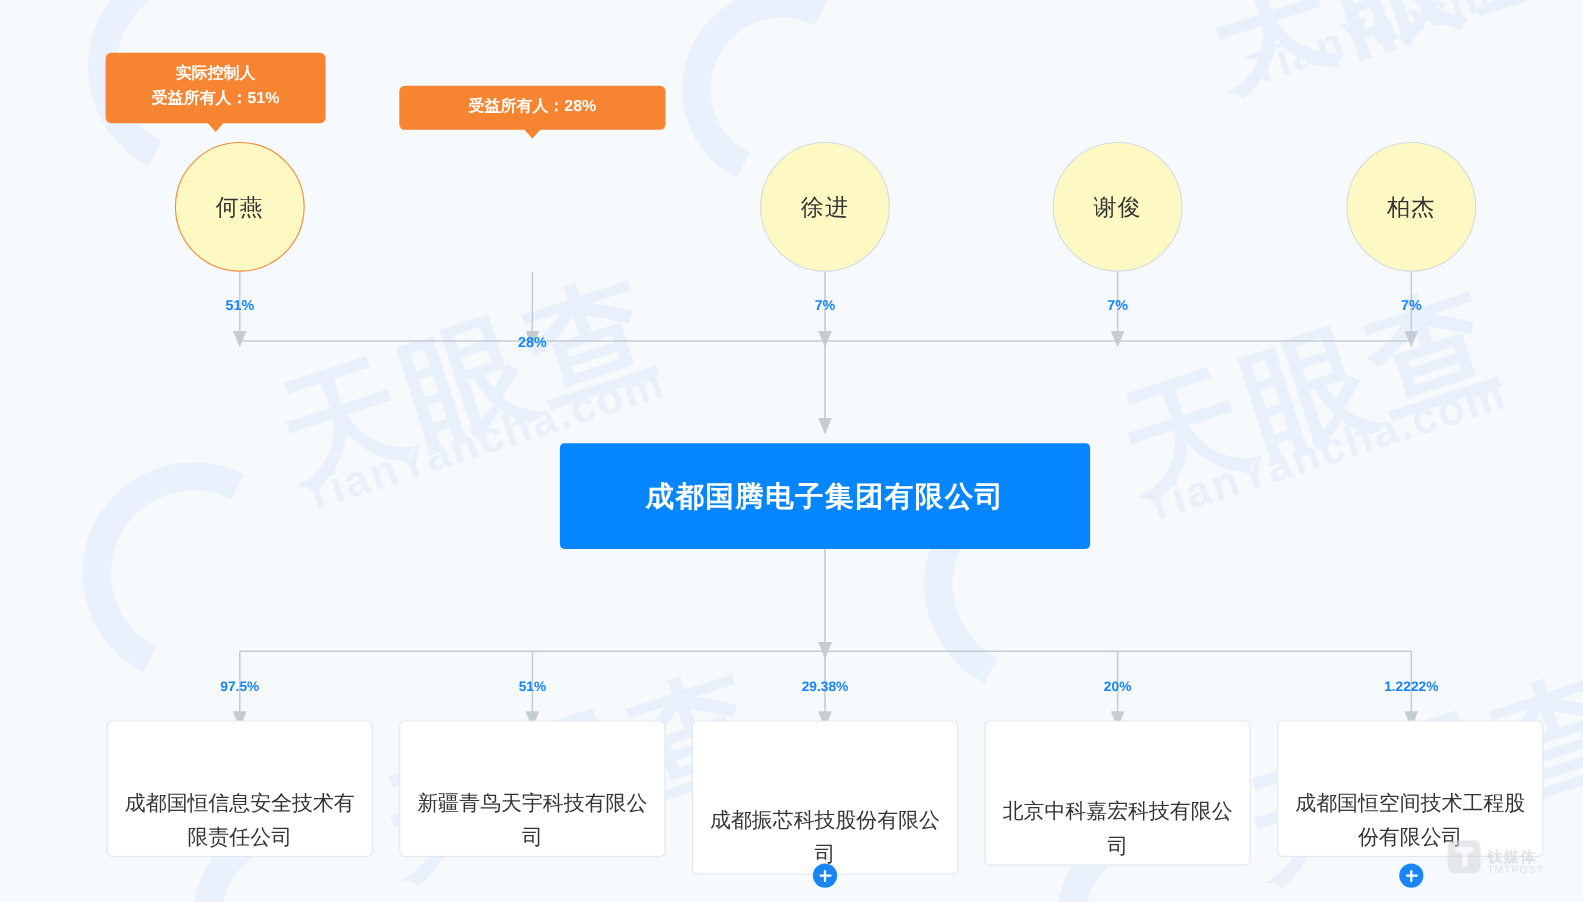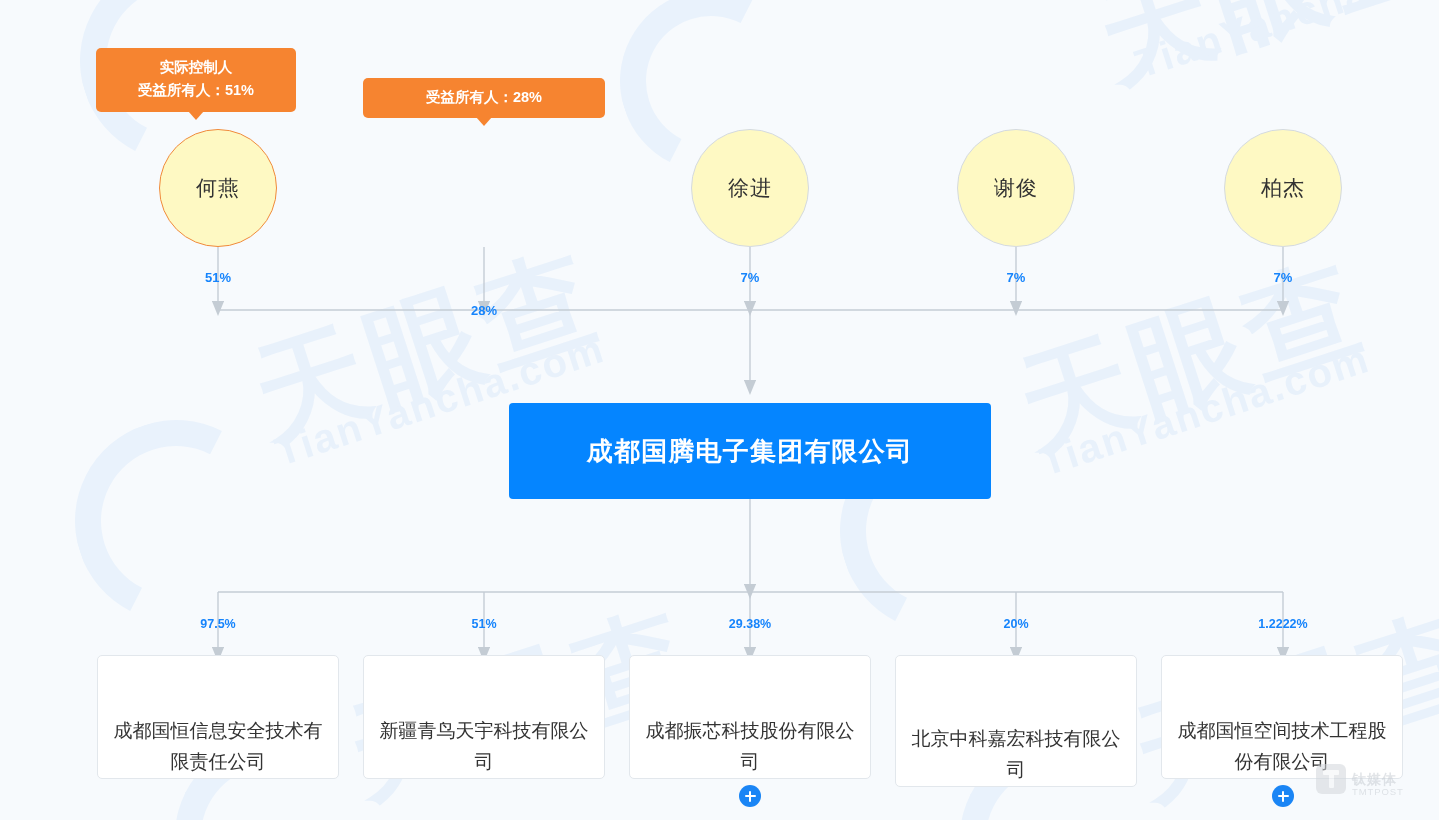--- a/index.html
+++ b/index.html
@@ -301,21 +301,21 @@
   <div class="pct pct-lower" style="left:750px; top:617px;">29.38%</div>
   <div class="pct pct-lower" style="left:1016px; top:617px;">20%</div>
   <div class="pct pct-lower" style="left:1283px; top:617px;">1.2222%</div>
 
   <div class="sub" style="left:97px; top:655px; width:242px; height:124px;">
     <span>成都国恒信息安全技术有限责任公司</span>
   </div>
   <div class="sub" style="left:363px; top:655px; width:242px; height:124px;">
     <span>新疆青鸟天宇科技有限公司</span>
   </div>
-  <div class="sub" style="left:629px; top:655px; width:242px; height:124px;">
+  <div class="sub" style="left:629px; top:655px; width:242px; height:140px;">
     <span>成都振芯科技股份有限公司</span>
   </div>
   <div class="sub" style="left:895px; top:655px; width:242px; height:132px;">
     <span>北京中科嘉宏科技有限公司</span>
   </div>
   <div class="sub" style="left:1161px; top:655px; width:242px; height:124px;">
     <span>成都国恒空间技术工程股份有限公司</span>
   </div>
 
   <div class="expand" style="left:750px; top:785px;"></div>

